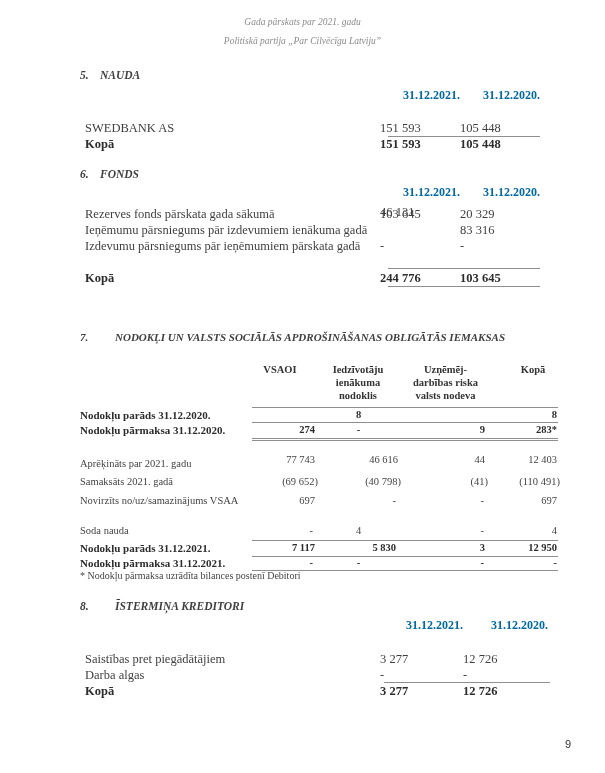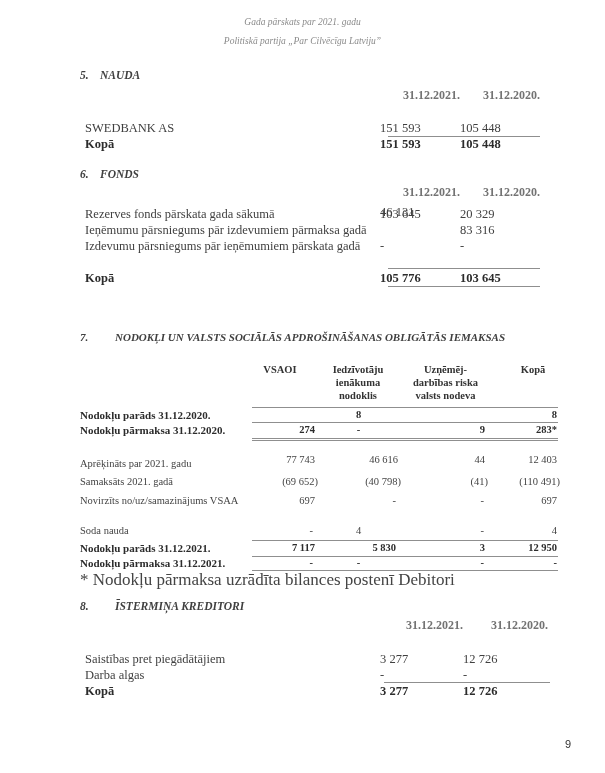--- a/index.html
+++ b/index.html
@@ -5,32 +5,32 @@
   html, body { margin: 0; padding: 0; background: #ffffff; }
   body {
     width: 605px; height: 773px; position: relative; overflow: hidden;
     font-family: "Liberation Serif", "DejaVu Serif", serif;
     color: #3a3a3a;
   }
   .abs { position: absolute; }
   .header { left: 0; width: 605px; text-align: center; font-style: italic; font-size: 9.5px; color: #8a8a8a; line-height: 11px; }
   .sec-title { font-style: italic; font-weight: bold; font-size: 11.5px; color: #404040; }
   .sec-num { display: inline-block; }
-  .colhdr { font-weight: bold; font-size: 12px; color: #737373; text-align: right; font-family: Liberation Serif, serif; }
+  .colhdr { font-weight: bold; font-size: 12px; color: #0369a1; text-align: right; font-family: Liberation Serif, serif; }
   .label { font-size: 12.5px; color: #3f3f3f; white-space: nowrap; }
   .label.b { font-weight: bold; color: #2c2c2c; }
   .num { font-size: 12.5px; color: #404040; white-space: nowrap; }
   .num.b { font-weight: bold; color: #2c2c2c; }
   .hr { height: 1px; background: #8f8f8f; }
   .t7hdr { font-weight: bold; font-size: 10.5px; color: #333; text-align: center; line-height: 13px; }
   .lbl7 { font-size: 10.5px; color: #444; white-space: nowrap; }
   .lbl7.b { font-weight: bold; color: #2c2c2c; font-size: 11px; }
   .n7 { font-size: 10.5px; text-align: right; color: #444; white-space: nowrap; }
   .n7.b { font-weight: bold; color: #2c2c2c; }
-  .note { font-size: 17px; color: #444; }
+  .note { font-size: 10px; color: #444; }
   .pagenum { font-family: "Liberation Sans", sans-serif; font-size: 11px; color: #333; }
 </style>
 </head>
 <body>
 
 <div class="abs header" style="top:0;margin-top:36px;">Politiskā partija „Par Cilvēcīgu Latviju”</div>
 <div class="abs header" style="top:17px;">Gada pārskats par 2021. gadu</div>
 
 <div class="abs sec-title" style="left:80px; top:69px;">
   <span class="sec-num" style="width:20px;">5.</span><span>NAUDA</span>
@@ -49,31 +49,31 @@
 <div class="abs sec-title" style="left:80px; top:168px;">
   <span class="sec-num" style="width:20px;">6.</span><span>FONDS</span>
 </div>
 <div class="abs colhdr" style="left:380px; width:80px; top:185px;">31.12.2021.</div>
 <div class="abs colhdr" style="left:460px; width:80px; top:185px;">31.12.2020.</div>
 
 <div class="abs label" style="left:85px; top:207px;">Rezerves fonds pārskata gada sākumā</div>
 <div class="abs num" style="left:380px; width:80px; top:207px;">103 645</div>
 <div class="abs num" style="left:460px; width:79px; top:207px;">20 329</div>
 
-<div class="abs label" style="left:85px; top:223px;">Ieņēmumu pārsniegums pār izdevumiem pārmaksa gadā</div>
+<div class="abs label" style="left:85px; top:223px;">Ieņēmumu pārsniegums pār izdevumiem ienākuma gadā</div>
 <div class="abs num" style="left:380px; width:80px; top:205px;">46 131</div>
 <div class="abs num" style="left:460px; width:79px; top:223px;">83 316</div>
 
 <div class="abs label" style="left:85px; top:239px;">Izdevumu pārsniegums pār ieņēmumiem pārskata gadā</div>
 <div class="abs num" style="left:380px; width:77px; top:239px;">-</div>
 <div class="abs num" style="left:460px; width:78px; top:239px;">-</div>
 
 <div class="abs hr" style="left:388px; width:152px; top:268px;"></div>
 <div class="abs label b" style="left:85px; top:271px;">Kopā</div>
-<div class="abs num b" style="left:380px; width:80px; top:271px;">105 776</div>
+<div class="abs num b" style="left:380px; width:80px; top:271px;">244 776</div>
 <div class="abs num b" style="left:460px; width:79px; top:271px;">103 645</div>
 <div class="abs hr" style="left:388px; width:152px; top:286px;"></div>
 
 <div class="abs sec-title" style="left:80px; top:331px; font-size:11px;">
   <span class="sec-num" style="width:35px;">7.</span><span>NODOKĻI UN VALSTS SOCIĀLĀS APDROŠINĀŠANAS OBLIGĀTĀS IEMAKSAS</span>
 </div>
 
 <div class="abs t7hdr" style="left:245px; width:70px; top:363px;">
   <div>VSAOI</div>
 </div>

